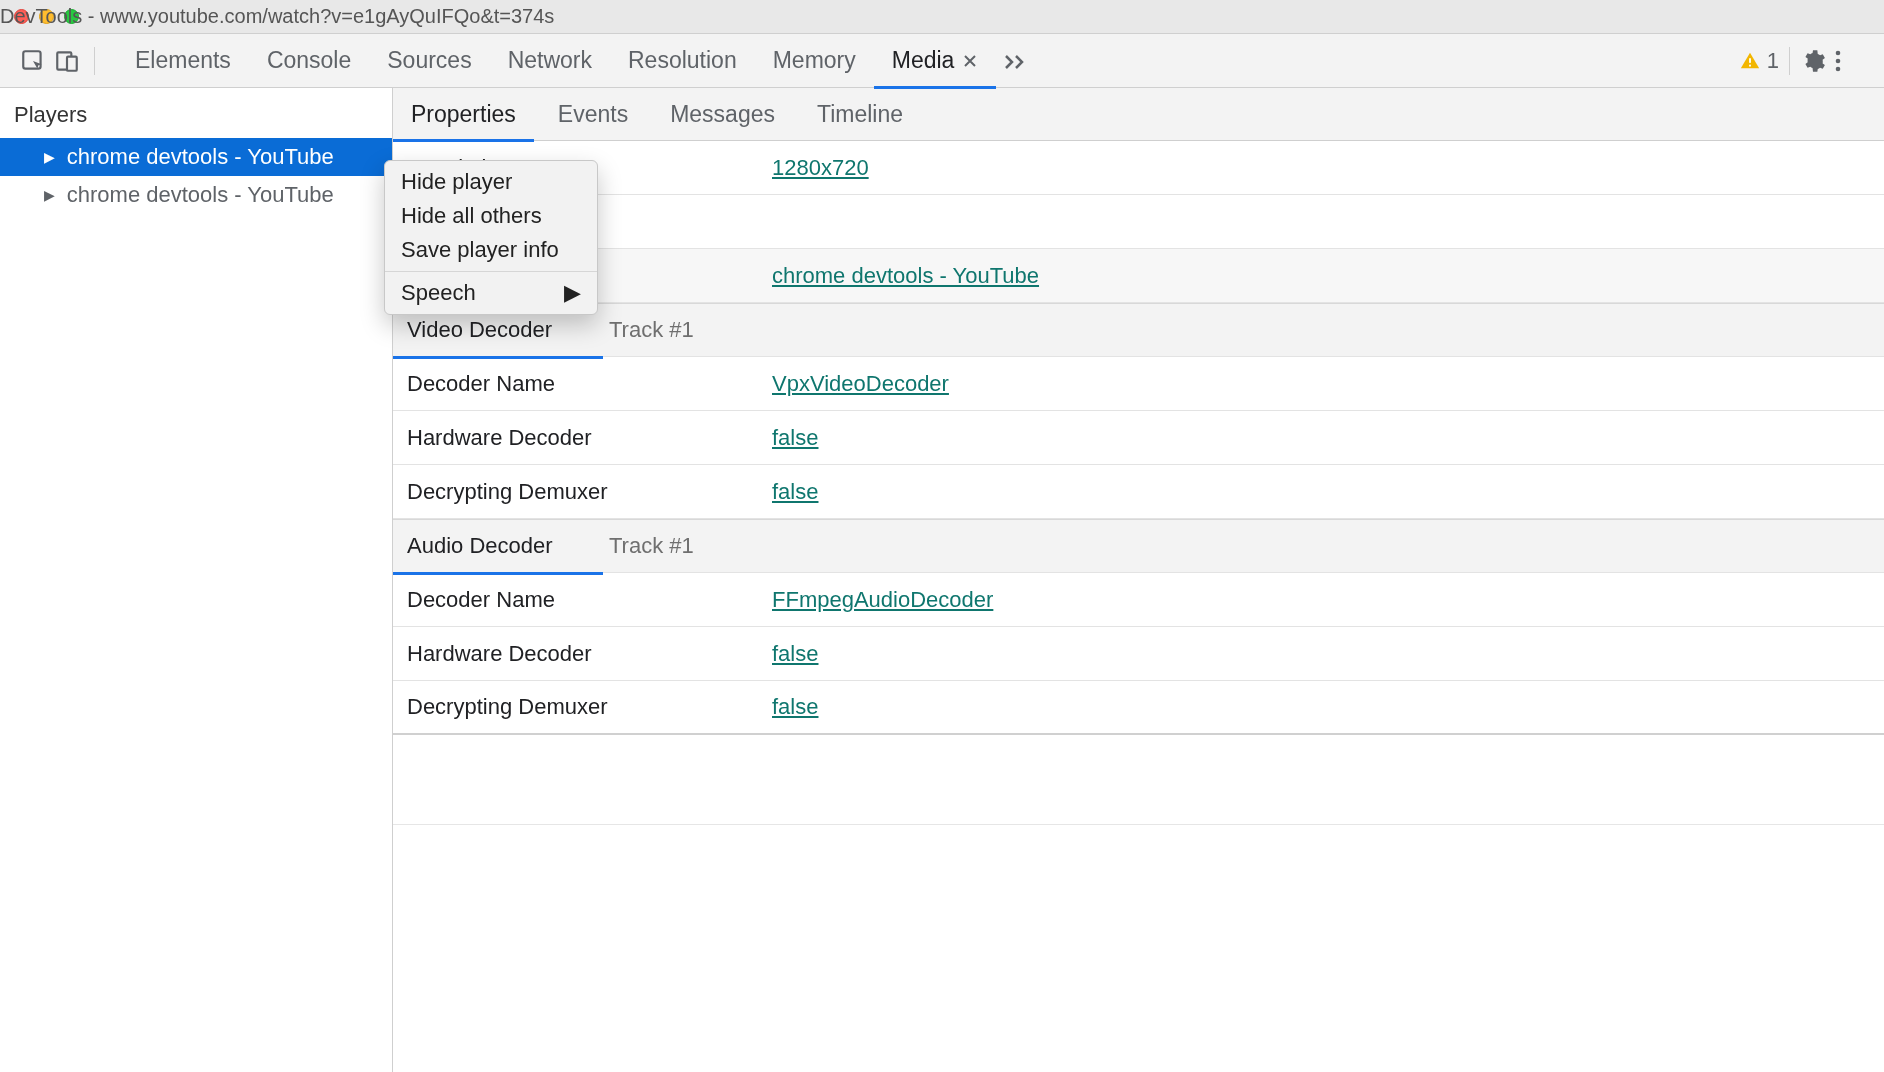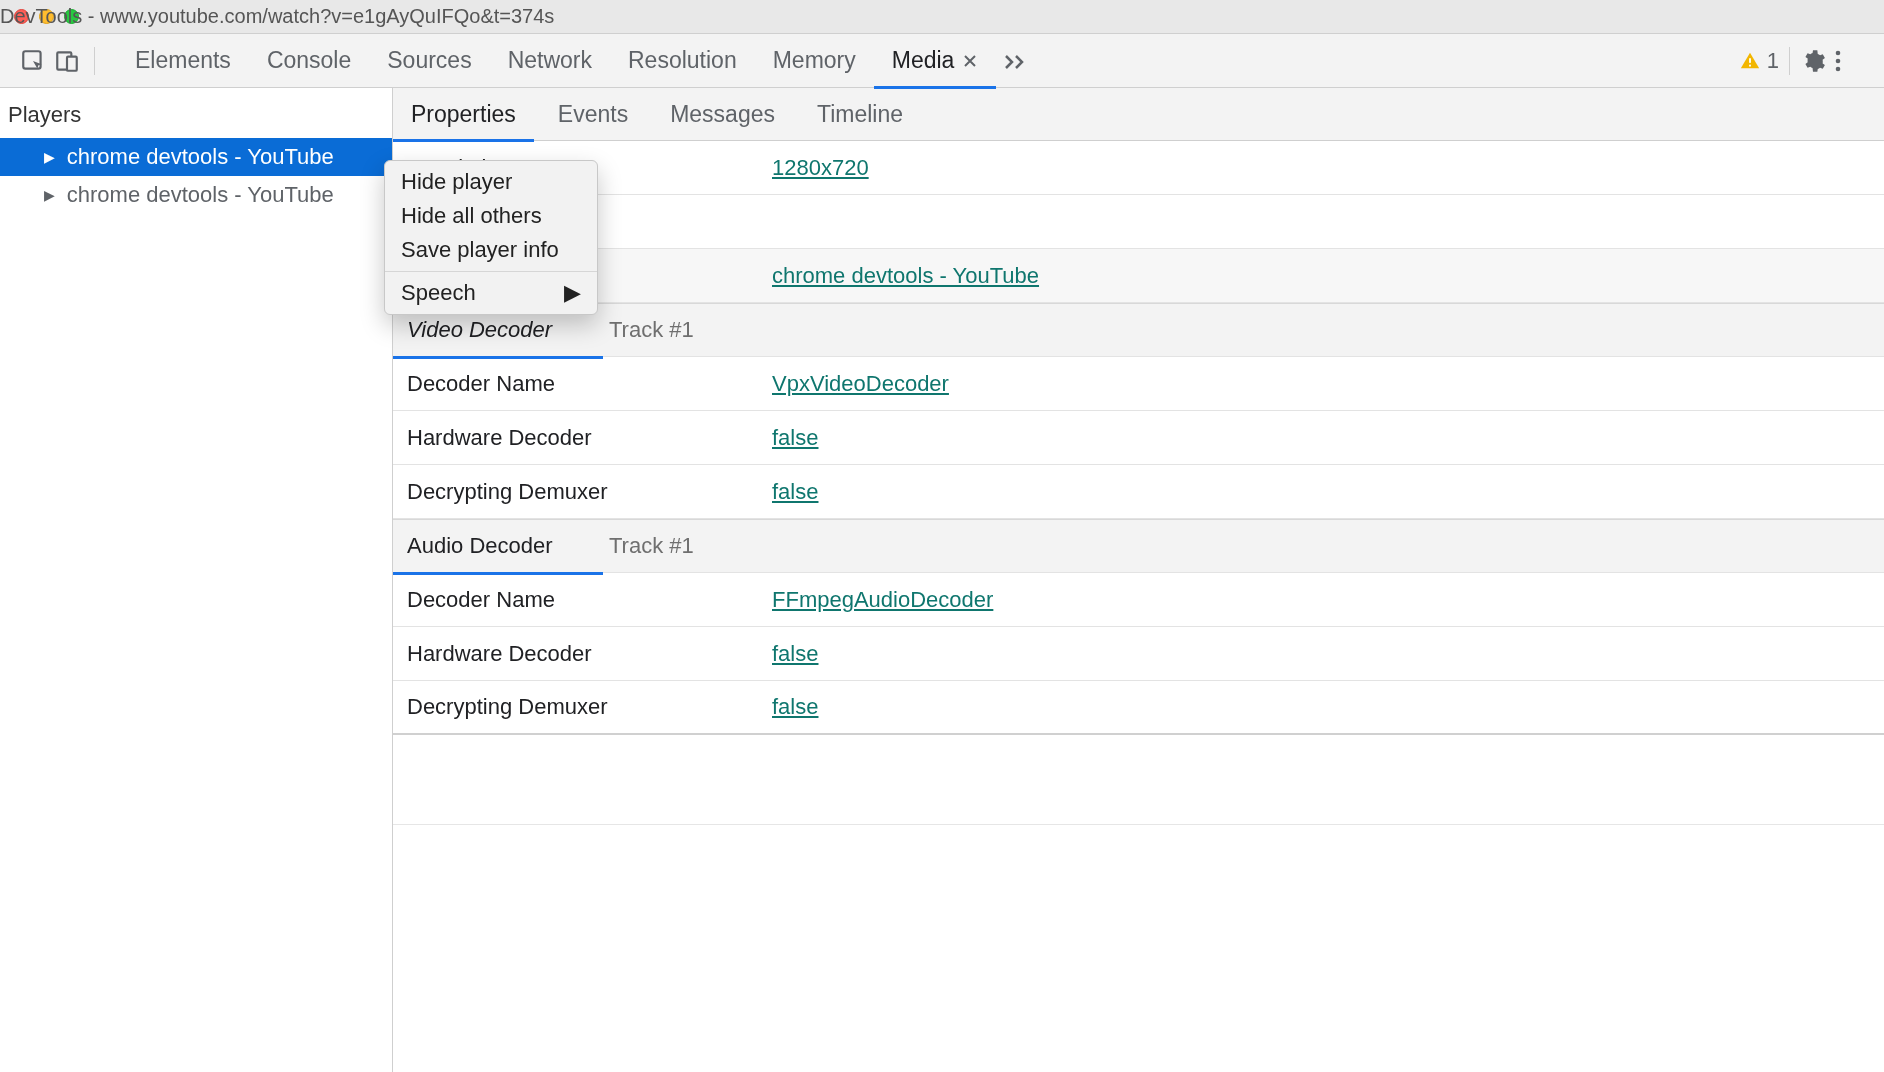--- a/index.html
+++ b/index.html
@@ -63,21 +63,21 @@
   .warn-chip { display:flex; align-items:center; gap:6px; color:#5f6368; font-size:22px;}
   .warn-tri { color:#e2a400; }
   .gear, .kebab { color:#5f6368; width:34px; text-align:center; }
 
   
   .body-split { display:flex; height: calc(100% - 34px - 54px); }
   .left-pane {
     width: 393px; border-right:1px solid #cfcfcf; background:#fff;
   }
   .left-heading {
-    padding: 14px 14px 10px 8px; color:#333; font-size:22px;
+    padding: 14px 14px 10px 14px; color:#333; font-size:22px;
   }
   .player-row {
     display:flex; align-items:center; gap:12px;
     padding: 6px 10px 6px 44px; font-size:22px;
   }
   .player-row .tri { font-size:14px; }
   .player-row.selected { background:#0a6cd6; color:#fff; }
   .player-row:not(.selected) { color:#5f6368; }
 
   .right-pane { flex:1; display:flex; flex-direction:column; overflow:hidden; }
@@ -255,21 +255,21 @@
       </div>
       <div class="prop-row">
         <div class="prop-label">Frame URL</div>
       </div>
       <div class="prop-row alt">
         <div class="prop-label">Frame Title</div>
         <div class="prop-value">chrome devtools - YouTube</div>
       </div>
 
       <div class="prop-row header">
-        <div class="prop-label" style="width:190px; position:relative;font-style:italic;">
+        <div class="prop-label" style="width:190px; position:relative;">
           <span>Video Decoder</span>
           <span class="uline2"></span>
         </div>
         <div class="prop-track">Track #1</div>
       </div>
       <div class="prop-row">
         <div class="prop-label">Decoder Name</div>
         <div class="prop-value">VpxVideoDecoder</div>
       </div>
       <div class="prop-row">

